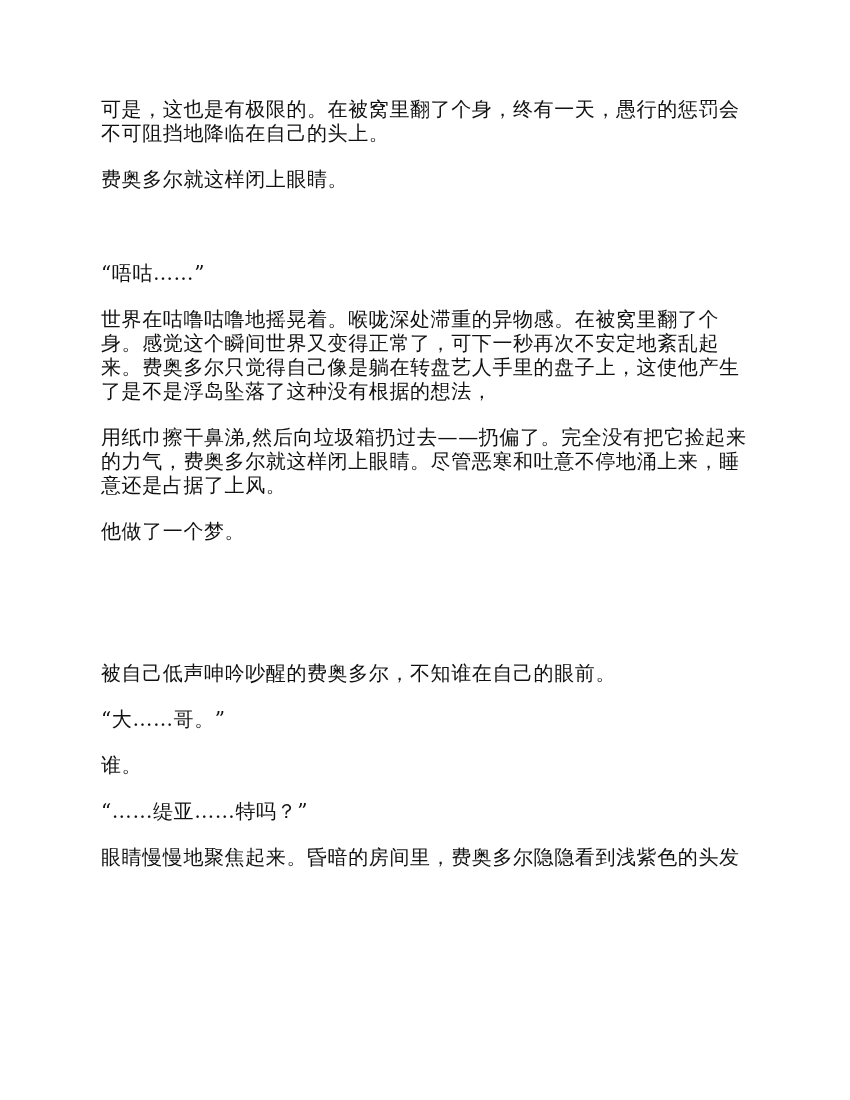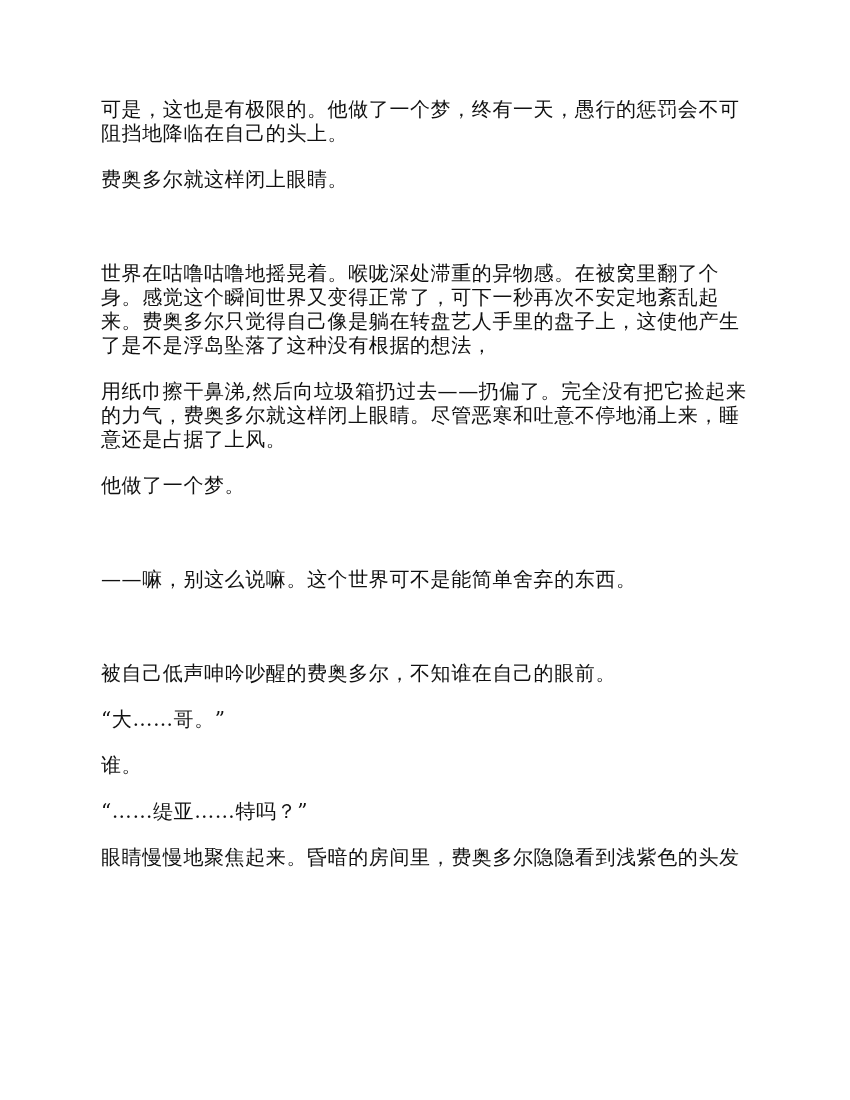--- a/index.html
+++ b/index.html
@@ -30,27 +30,27 @@
       word-break: break-all;
     }
     .gap {
       height: 48px;
     }
   </style>
 </head>
 <body>
 
 <div class="page">
-  <p class="para">可是，这也是有极限的。他做了一个梦，终有一天，愚行的惩罚会不可阻挡地降临在自己的头上。</p>
+  <p class="para">可是，这也是有极限的。在被窝里翻了个身，终有一天，愚行的惩罚会不可阻挡地降临在自己的头上。</p>
   <p class="para">费奥多尔就这样闭上眼睛。</p>
   <div class="gap"></div>
+  <p class="para">“唔咕……”</p>
   <p class="para">世界在咕噜咕噜地摇晃着。喉咙深处滞重的异物感。在被窝里翻了个身。感觉这个瞬间世界又变得正常了，可下一秒再次不安定地紊乱起来。费奥多尔只觉得自己像是躺在转盘艺人手里的盘子上，这使他产生了是不是浮岛坠落了这种没有根据的想法，</p>
   <p class="para">用纸巾擦干鼻涕,然后向垃圾箱扔过去——扔偏了。完全没有把它捡起来的力气，费奥多尔就这样闭上眼睛。尽管恶寒和吐意不停地涌上来，睡意还是占据了上风。</p>
   <p class="para">他做了一个梦。</p>
   <div class="gap"></div>
-  <p class="para">——嘛，别这么说嘛。这个世界可不是能简单舍弃的东西。</p>
   <div class="gap"></div>
   <p class="para">被自己低声呻吟吵醒的费奥多尔，不知谁在自己的眼前。</p>
   <p class="para">“大……哥。”</p>
   <p class="para">谁。</p>
   <p class="para">“……缇亚……特吗？”</p>
   <p class="para">眼睛慢慢地聚焦起来。昏暗的房间里，费奥多尔隐隐看到浅紫色的头发</p>
 </div>
 
 </body></html>

